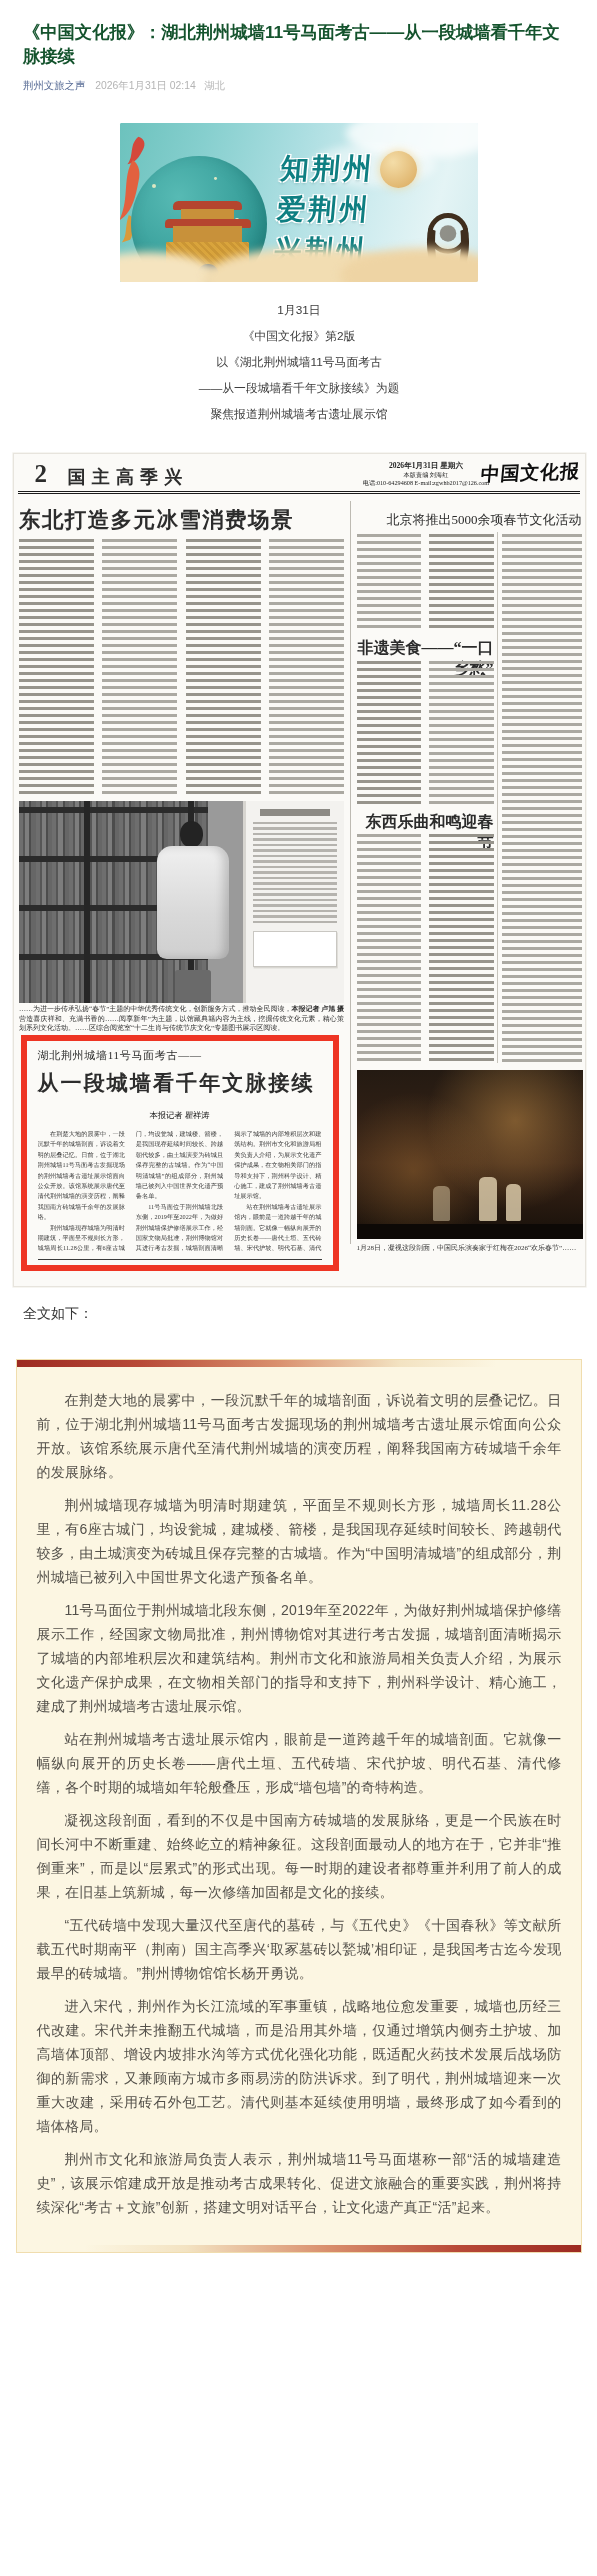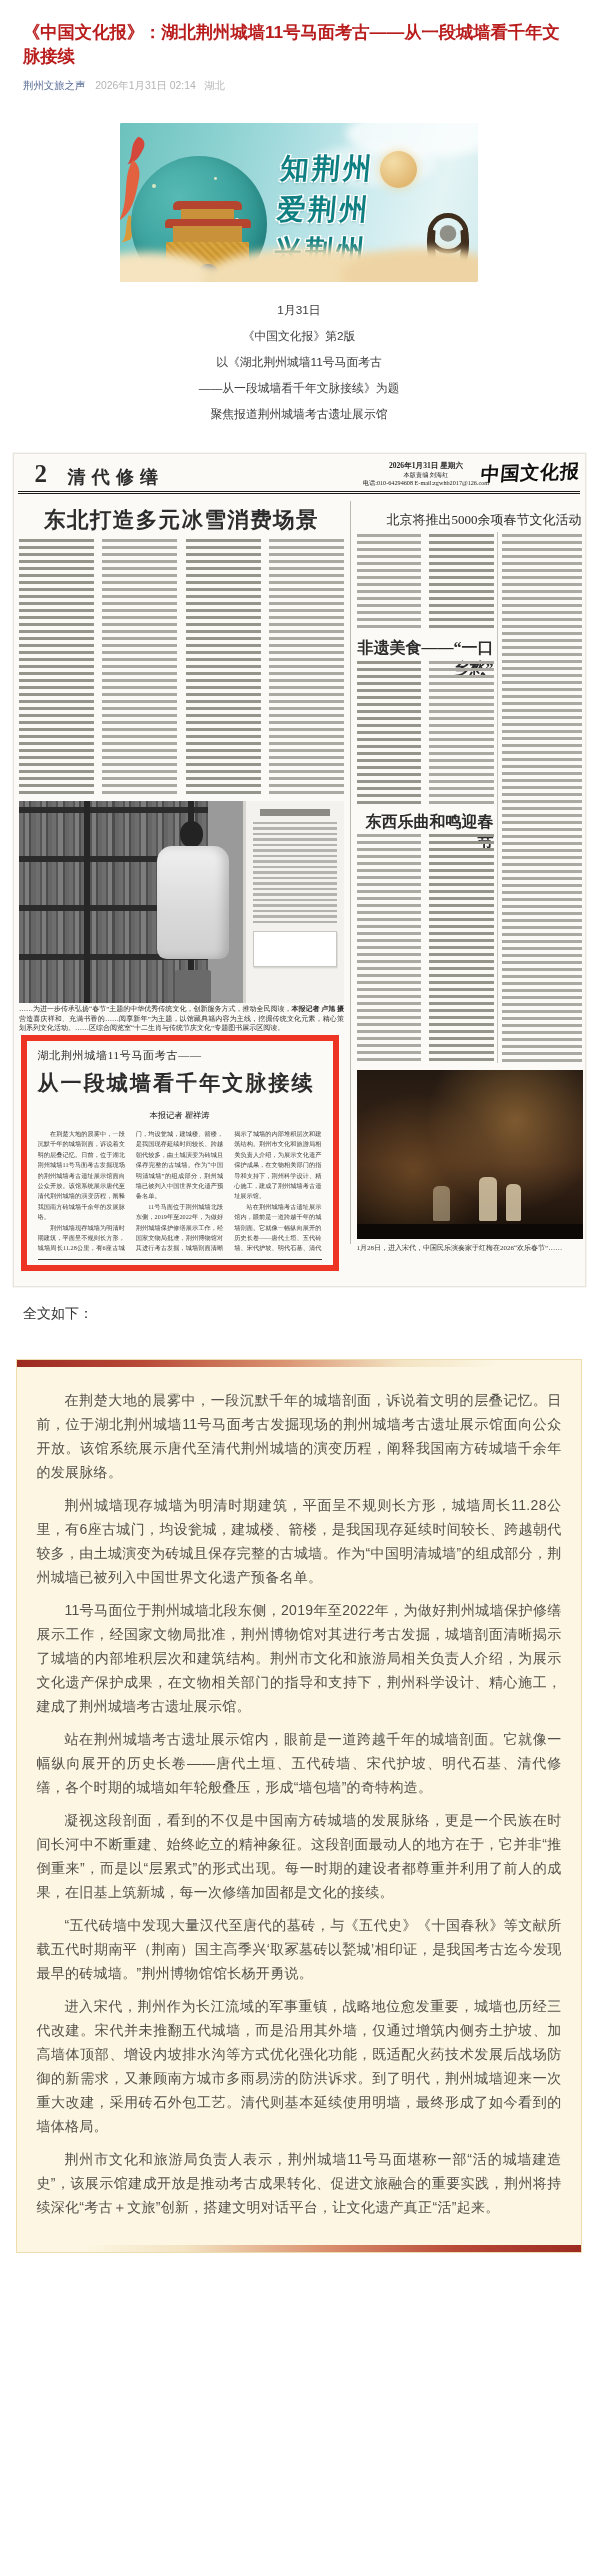--- a/index.html
+++ b/index.html
@@ -1,20 +1,20 @@
 <!DOCTYPE html>
 <html style="font-size:11px"><head>
 <meta charset="utf-8">
 <style>
   html,body{margin:0;padding:0;background:#ffffff;}
   body{width:598px;font-family:"Liberation Sans","DejaVu Sans",sans-serif;color:#333;}
   .serif{font-family:"Liberation Serif","DejaVu Serif",serif;}
 
   
-  .wx-title{margin:21px 23px 0;font-size:17.3px;line-height:23.6px;font-weight:bold;color:#b91c1c;}
+  .wx-title{margin:21px 23px 0;font-size:17.3px;line-height:23.6px;font-weight:bold;color:#14532d;}
   .wx-byline{margin:11px 23px 0;font-size:10.4px;line-height:14.6px;}
   .wx-byline .src{color:#576b95;margin-right:7px;}
   .wx-byline .meta{color:#b4b4b4;margin-right:5.5px;}
 
   
   .banner{position:relative;width:358px;height:159px;margin:29px auto 0;overflow:hidden;border-radius:1.4px;
     background:linear-gradient(105deg,#6cc2bd 0%,#86cfce 22%,#a9dde0 45%,#cfecef 68%,#e4f4f5 85%,#d2ebee 100%);}
   .cloud{position:absolute;border-radius:50%;filter:blur(4.2px);}
   .cloud.c1{width:153px;height:49px;right:-21px;top:-14px;background:rgba(255,255,255,.75);}
   .cloud.c2{width:125px;height:42px;right:42px;top:21px;background:rgba(255,255,255,.5);}
@@ -51,21 +51,21 @@
   .np-section{position:absolute;left:54px;top:11px;font-size:18px;font-weight:bold;letter-spacing:6.2px;}
   .np-meta{position:absolute;left:326px;top:7px;width:173px;text-align:center;color:#222;}
   .np-meta .d{font-size:7.6px;font-weight:bold;line-height:9.7px;}
   .np-meta .e{font-size:6.2px;line-height:8.3px;}
   .np-meta .c{font-size:6.2px;line-height:8.3px;white-space:nowrap;}
   .np-masthead{position:absolute;right:5.5px;top:5.5px;font-size:19px;font-weight:bold;color:#0e0e0e;
       transform:skewX(-7deg) rotate(-2deg);letter-spacing:0.7px;}
   .np-rule{position:absolute;left:4.2px;right:4.2px;top:37px;height:2.8px;border-top:1.4px solid #1c1c1c;border-bottom:0.7px solid #1c1c1c;}
   .np-vdiv{position:absolute;left:336px;top:47px;width:0.7px;height:743px;background:#bdbab2;}
   .np-vdiv2{position:absolute;left:483px;top:78px;width:0.7px;height:531px;background:#c7c4bc;}
-  .np-h-left{position:absolute;left:5.5px;top:51px;width:325px;text-align:center;font-size:21.5px;font-weight:bold;letter-spacing:1.4px;}
+  .np-h-left{position:absolute;left:5.5px;top:51px;width:325px;font-size:21.5px;font-weight:bold;letter-spacing:1.4px;}
   .np-h-right{position:absolute;left:341px;top:57px;width:227px;text-align:right;font-size:13px;font-weight:normal;}
   .np-hsub{position:absolute;width:137px;left:343px;text-align:right;font-size:16px;font-weight:bold;}
   .greekrow{position:absolute;display:flex;gap:8.3px;}
   .greek{flex:1;background:repeating-linear-gradient(to bottom,#aba9a2 0 3.1px,transparent 3.1px 7px);}
   .greek.dark{background:repeating-linear-gradient(to bottom,#97948c 0 3.1px,transparent 3.1px 7px);}
 
   .np-photo1{position:absolute;left:5.5px;top:347px;width:325px;height:202px;background:#9a9a9a;overflow:hidden;}
   .shelf{position:absolute;left:0;top:0;width:58%;height:100%;
     background:
       repeating-linear-gradient(0deg,transparent 0 43px,#2b2b2b 43px 49px),
@@ -165,21 +165,21 @@
 <div class="intro">
   <div>1月31日</div>
   <div>《中国文化报》第2版</div>
   <div>以《湖北荆州城墙11号马面考古</div>
   <div>——从一段城墙看千年文脉接续》为题</div>
   <div>聚焦报道荆州城墙考古遗址展示馆</div>
 </div>
 
 <div class="np serif">
   <div class="np-pageno">2</div>
-  <div class="np-section">清代修缮</div>
+  <div class="np-section">国主高季兴</div>
   <div class="np-meta">
     <div class="d">2026年1月31日 星期六</div>
     <div class="e">本版责编  刘海红</div>
     <div class="c">电话:010-64294608  E-mail:zgwhb2017@126.com</div>
   </div>
   <div class="np-masthead">中国文化报</div>
   <div class="np-rule"></div>
   <div class="np-vdiv"></div>
   <div class="np-vdiv2"></div>
 
@@ -242,21 +242,21 @@
   <div class="greekrow" style="left:488px;top:80px;width:80px;height:528px;">
     <div class="greek"></div>
   </div>
 
   <div class="np-photo2">
     <div class="fig" style="left:54%;width:18px;height:44px;"></div>
     <div class="fig" style="left:66%;width:15.3px;height:37px;"></div>
     <div class="fig" style="left:34%;width:16.6px;height:35px;opacity:.5;"></div>
     <div class="stage"></div>
   </div>
-  <div class="np-caption2">1月28日，进入宋代，中国民乐演奏家于红梅在2026“欢乐春节”……</div>
+  <div class="np-caption2">1月28日，凝视这段剖面，中国民乐演奏家于红梅在2026“欢乐春节”……</div>
 </div>
 
 <div class="fulltext-label">全文如下：</div>
 
 <div class="article-box">
   <div class="bar top"></div>
   <div class="article-body">
       <p>在荆楚大地的晨雾中，一段沉默千年的城墙剖面，诉说着文明的层叠记忆。日前，位于湖北荆州城墙11号马面考古发掘现场的荆州城墙考古遗址展示馆面向公众开放。该馆系统展示唐代至清代荆州城墙的演变历程，阐释我国南方砖城墙千余年的发展脉络。</p>
       <p>荆州城墙现存城墙为明清时期建筑，平面呈不规则长方形，城墙周长11.28公里，有6座古城门，均设瓮城，建城楼、箭楼，是我国现存延续时间较长、跨越朝代较多，由土城演变为砖城且保存完整的古城墙。作为“中国明清城墙”的组成部分，荆州城墙已被列入中国世界文化遗产预备名单。</p>
       <p>11号马面位于荆州城墙北段东侧，2019年至2022年，为做好荆州城墙保护修缮展示工作，经国家文物局批准，荆州博物馆对其进行考古发掘，城墙剖面清晰揭示了城墙的内部堆积层次和建筑结构。荆州市文化和旅游局相关负责人介绍，为展示文化遗产保护成果，在文物相关部门的指导和支持下，荆州科学设计、精心施工，建成了荆州城墙考古遗址展示馆。</p>

